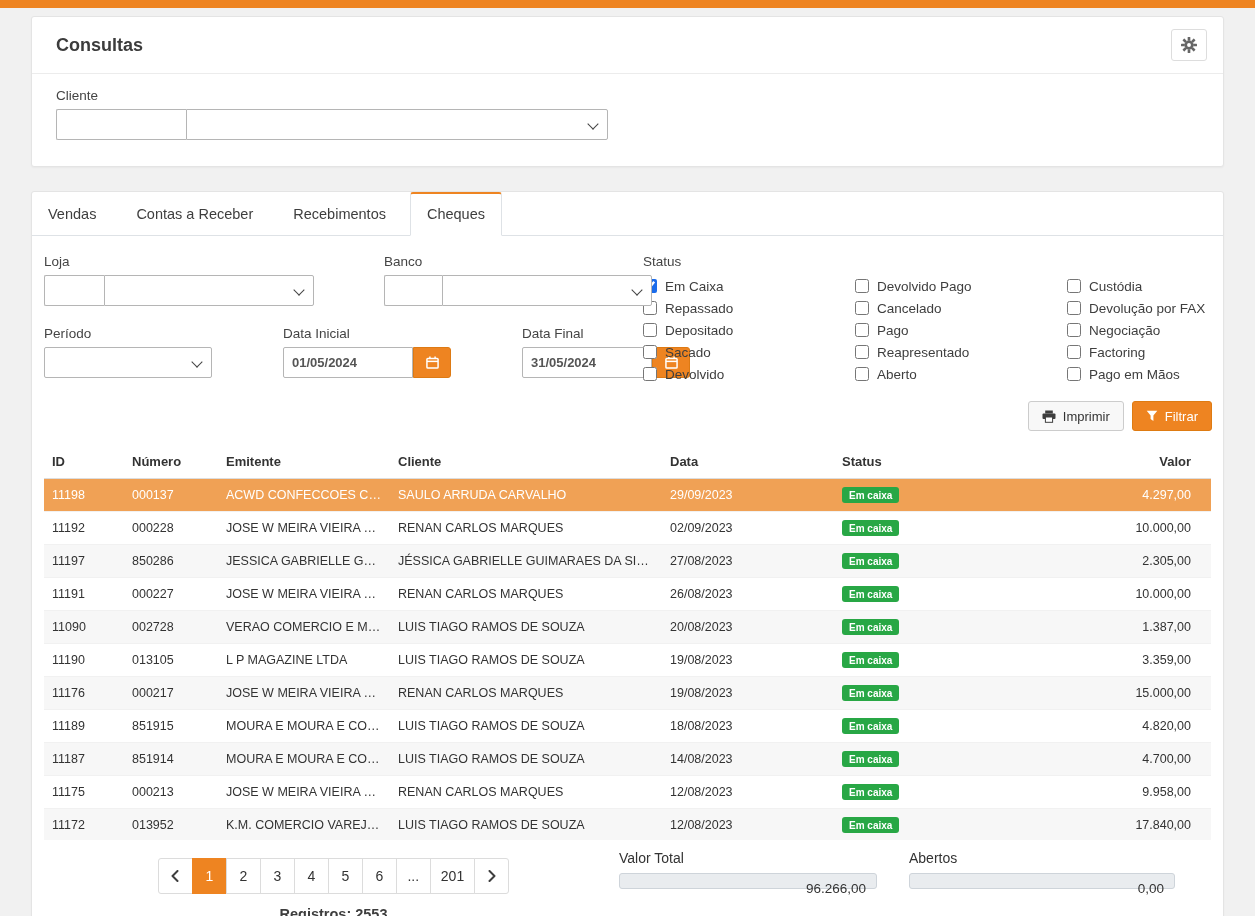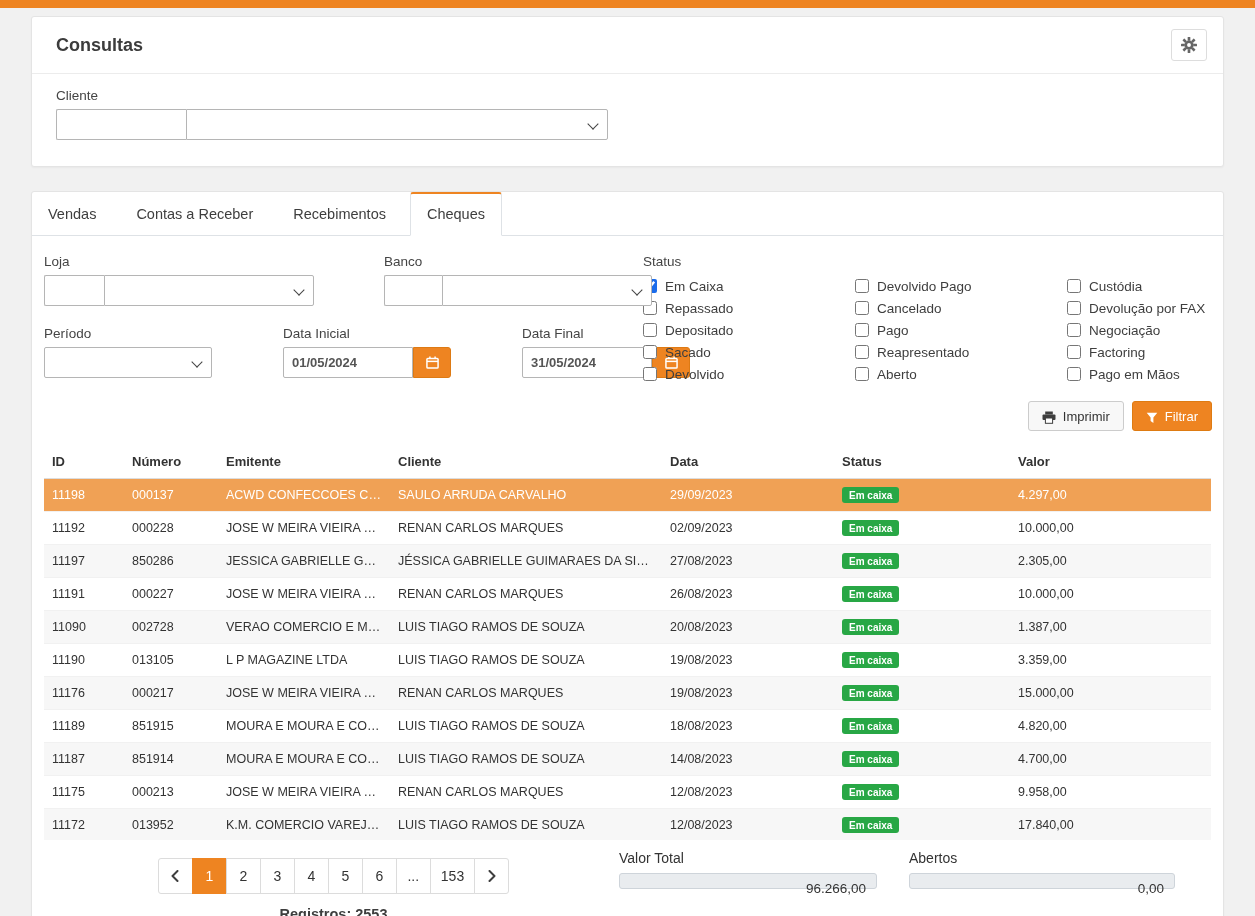--- a/index.html
+++ b/index.html
@@ -41,30 +41,30 @@
   .frow2 .fgroup{margin-right:34px;}
   .frow2 .fgroup:last-child{margin-right:0;}
   .igroup{display:flex;}
   .igroup .inp{border-radius:2px 0 0 2px;font-weight:600;color:#555;}
   .cal-btn{width:38px;height:31px;border:1px solid #dd7a14;border-radius:0 3px 3px 0;background:var(--accent);display:flex;align-items:center;justify-content:center;cursor:pointer;}
   .filters-right{margin-left:14px;}
   .checks{display:grid;grid-template-columns:repeat(3,212px);grid-template-rows:repeat(5,22px);grid-auto-flow:column;margin-top:2px;}
   .check{display:flex;align-items:center;gap:8px;font-size:13.5px;color:#3e3e3e;cursor:pointer;}
   .check input{width:14px;height:14px;accent-color:var(--checkbox-blue);cursor:pointer;}
   .actions{display:flex;justify-content:flex-end;gap:8px;padding:16px 11px 0 0;}
-  .btn{height:30px;border-radius:3px;font-size:13px;display:inline-flex;align-items:flex-end;gap:7px;padding:6px 13px;cursor:pointer;font-family:inherit;}
+  .btn{height:30px;border-radius:3px;font-size:13px;display:inline-flex;align-items:center;gap:7px;padding:6px 13px;cursor:pointer;font-family:inherit;}
   .btn-light{background:#f8f8f8;border:1px solid #ccc;color:#333;}
   .btn-orange{background:var(--accent);border:1px solid #de7b12;color:#fff;}
   
   .table-wrap{height:395px;overflow:hidden;margin:14px 12px 0;}
   table{width:100%;border-collapse:collapse;table-layout:fixed;font-size:12.5px;}
   th{text-align:left;font-weight:700;font-size:13px;color:#333;padding:9px 8px;border-bottom:1px solid #ddd;white-space:nowrap;}
   col.c-id{width:80px;} col.c-num{width:94px;} col.c-emi{width:172px;} col.c-cli{width:272px;} col.c-dat{width:172px;} col.c-sta{width:176px;}
   td{padding:8px 8px;color:#333;border-bottom:1px solid #f1f1f1;white-space:nowrap;overflow:hidden;text-overflow:ellipsis;}
-  th.val,td.val{padding-right:20px;}
+  th.val,td.val{text-align:right;padding-right:20px;}
   tbody tr:nth-child(odd) td{background:#f7f7f7;}
   tbody tr{cursor:pointer;}
   tbody tr.selected td{background:var(--selected-row);color:#fff;}
   .badge{display:inline-block;background:var(--badge-green);color:#fff;font-size:10px;font-weight:700;padding:2.5px 7px;border-radius:3px;line-height:1.1;}
   
   .bottom{display:flex;align-items:flex-start;padding:10px 24px 0;}
   .pag-zone{width:555px;flex:none;display:flex;flex-direction:column;align-items:center;}
   .pagination{display:flex;margin-top:8px;}
   .page-btn{min-width:35px;height:36px;padding:0 10px;border:1px solid #dcdcdc;background:#fff;color:#333;font-size:14px;display:flex;align-items:center;justify-content:center;cursor:pointer;margin-left:-1px;font-family:inherit;}
   .page-btn:first-child{border-radius:3px 0 0 3px;margin-left:0;}
@@ -400,21 +400,21 @@
               <path d="M6.5 1 L1.5 6 L6.5 11" fill="none" stroke="#3e3e3e" stroke-width="2" stroke-linecap="round" stroke-linejoin="round"></path>
             </svg>
         </button>
         <button class="page-btn active">1</button>
         <button class="page-btn">2</button>
         <button class="page-btn">3</button>
         <button class="page-btn">4</button>
         <button class="page-btn">5</button>
         <button class="page-btn">6</button>
         <button class="page-btn">...</button>
-        <button class="page-btn">153</button>
+        <button class="page-btn">201</button>
         <button class="page-btn">
           <svg width="8" height="12" viewBox="0 0 8 12">
               <path d="M1.5 1 L6.5 6 L1.5 11" fill="none" stroke="#3e3e3e" stroke-width="2" stroke-linecap="round" stroke-linejoin="round"></path>
             </svg>
         </button>
       </div>
       <div class="registros">Registros: 2553</div>
     </div>
     <div class="total-group tb258">
       <span class="total-label">Valor Total</span>

